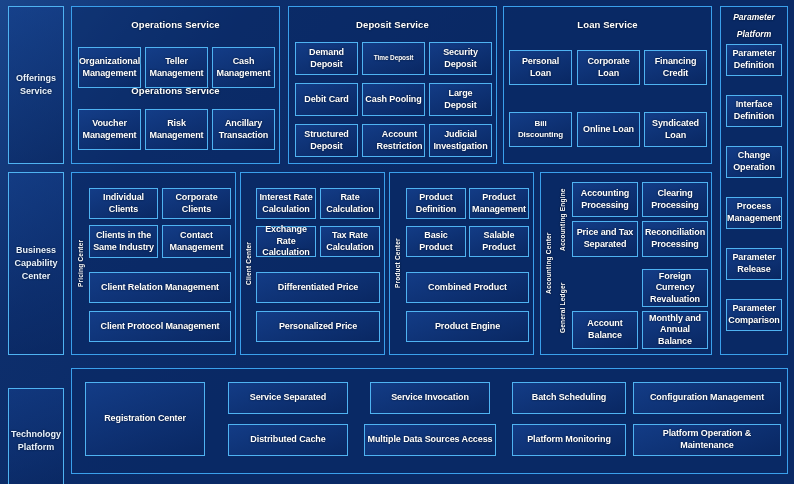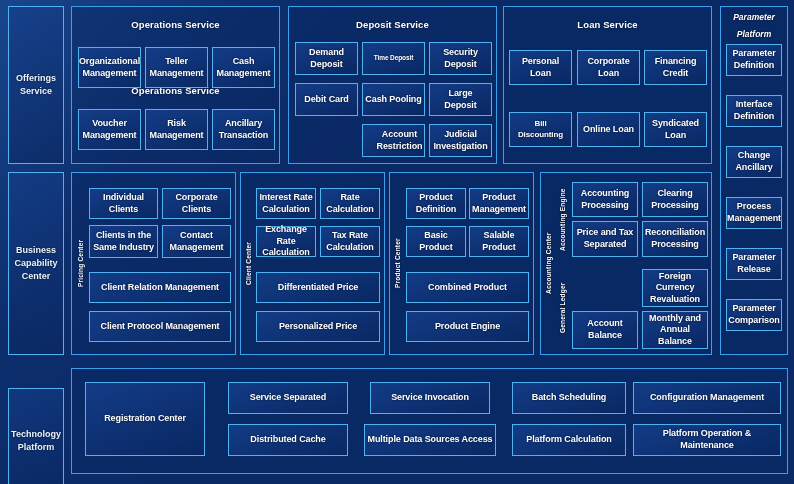--- a/index.html
+++ b/index.html
@@ -124,20 +124,21 @@
   <div class="grp-title" style="left:288px; top:19px; width:209px;">Deposit Service</div>
 
   <div class="leaf" style="left:295px; top:42px; width:63px; height:33px;">Demand Deposit</div>
   <div class="leaf tiny" style="left:362px; top:42px; width:63px; height:33px;">Time Deposit</div>
   <div class="leaf" style="left:429px; top:42px; width:63px; height:33px;">Security Deposit</div>
 
   <div class="leaf" style="left:295px; top:83px; width:63px; height:33px;">Debit Card</div>
   <div class="leaf" style="left:362px; top:83px; width:63px; height:33px;">Cash Pooling</div>
   <div class="leaf" style="left:429px; top:83px; width:63px; height:33px;">Large Deposit</div>
 
+  <div class="leaf" style="left:295px; top:124px; width:63px; height:33px;">Structured Deposit</div>
   <div class="leaf" style="left:362px; top:124px; width:63px; height:33px;padding-left:14px;">Account Restriction</div>
   <div class="leaf" style="left:429px; top:124px; width:63px; height:33px;">Judicial Investigation</div>
 
   <div class="panel" style="left:503px; top:6px; width:209px; height:158px;"></div>
   <div class="grp-title" style="left:503px; top:19px; width:209px;">Loan Service</div>
 
   <div class="leaf" style="left:509px; top:50px; width:63px; height:35px;">Personal Loan</div>
   <div class="leaf" style="left:577px; top:50px; width:63px; height:35px;">Corporate Loan</div>
   <div class="leaf" style="left:644px; top:50px; width:63px; height:35px;">Financing Credit</div>
   <div class="leaf sm" style="left:509px; top:112px; width:63px; height:35px;">Bill Discounting</div>
@@ -145,21 +146,21 @@
   <div class="leaf" style="left:644px; top:112px; width:63px; height:35px;">Syndicated Loan</div>
 
   <div class="panel" style="left:720px; top:6px; width:68px; height:349px;"></div>
   <div class="param-title" style="left:720px; top:9px; width:68px;">
     <div>Parameter</div>
     <div>Platform</div>
   </div>
 
   <div class="leaf" style="left:726px; top:44px; width:56px; height:32px;">Parameter Definition</div>
   <div class="leaf" style="left:726px; top:95px; width:56px; height:32px;">Interface Definition</div>
-  <div class="leaf" style="left:726px; top:146px; width:56px; height:32px;">Change Ancillary</div>
+  <div class="leaf" style="left:726px; top:146px; width:56px; height:32px;">Change Operation</div>
   <div class="leaf" style="left:726px; top:197px; width:56px; height:32px;">Process Management</div>
   <div class="leaf" style="left:726px; top:248px; width:56px; height:32px;">Parameter Release</div>
   <div class="leaf" style="left:726px; top:299px; width:56px; height:32px;">Parameter Comparison</div>
 
   <div class="rail" style="left:8px; top:172px; width:56px; height:183px;">
     <div>
       <div>Business</div>
       <div>Capability</div>
       <div>Center</div>
     </div>
@@ -220,16 +221,16 @@
 
   <div class="leaf" style="left:85px; top:382px; width:120px; height:74px;">Registration Center</div>
 
   <div class="leaf" style="left:228px; top:382px; width:120px; height:32px;">Service Separated</div>
   <div class="leaf" style="left:370px; top:382px; width:120px; height:32px;">Service Invocation</div>
   <div class="leaf" style="left:512px; top:382px; width:114px; height:32px;">Batch Scheduling</div>
   <div class="leaf" style="left:633px; top:382px; width:148px; height:32px;">Configuration Management</div>
 
   <div class="leaf" style="left:228px; top:424px; width:120px; height:32px;">Distributed Cache</div>
   <div class="leaf" style="left:364px; top:424px; width:132px; height:32px;">Multiple Data Sources Access</div>
-  <div class="leaf" style="left:512px; top:424px; width:114px; height:32px;">Platform Calculation</div>
+  <div class="leaf" style="left:512px; top:424px; width:114px; height:32px;">Platform Monitoring</div>
   <div class="leaf" style="left:633px; top:424px; width:148px; height:32px;">Platform Operation &amp; Maintenance</div>
 
 </div>
 
 </body></html>

